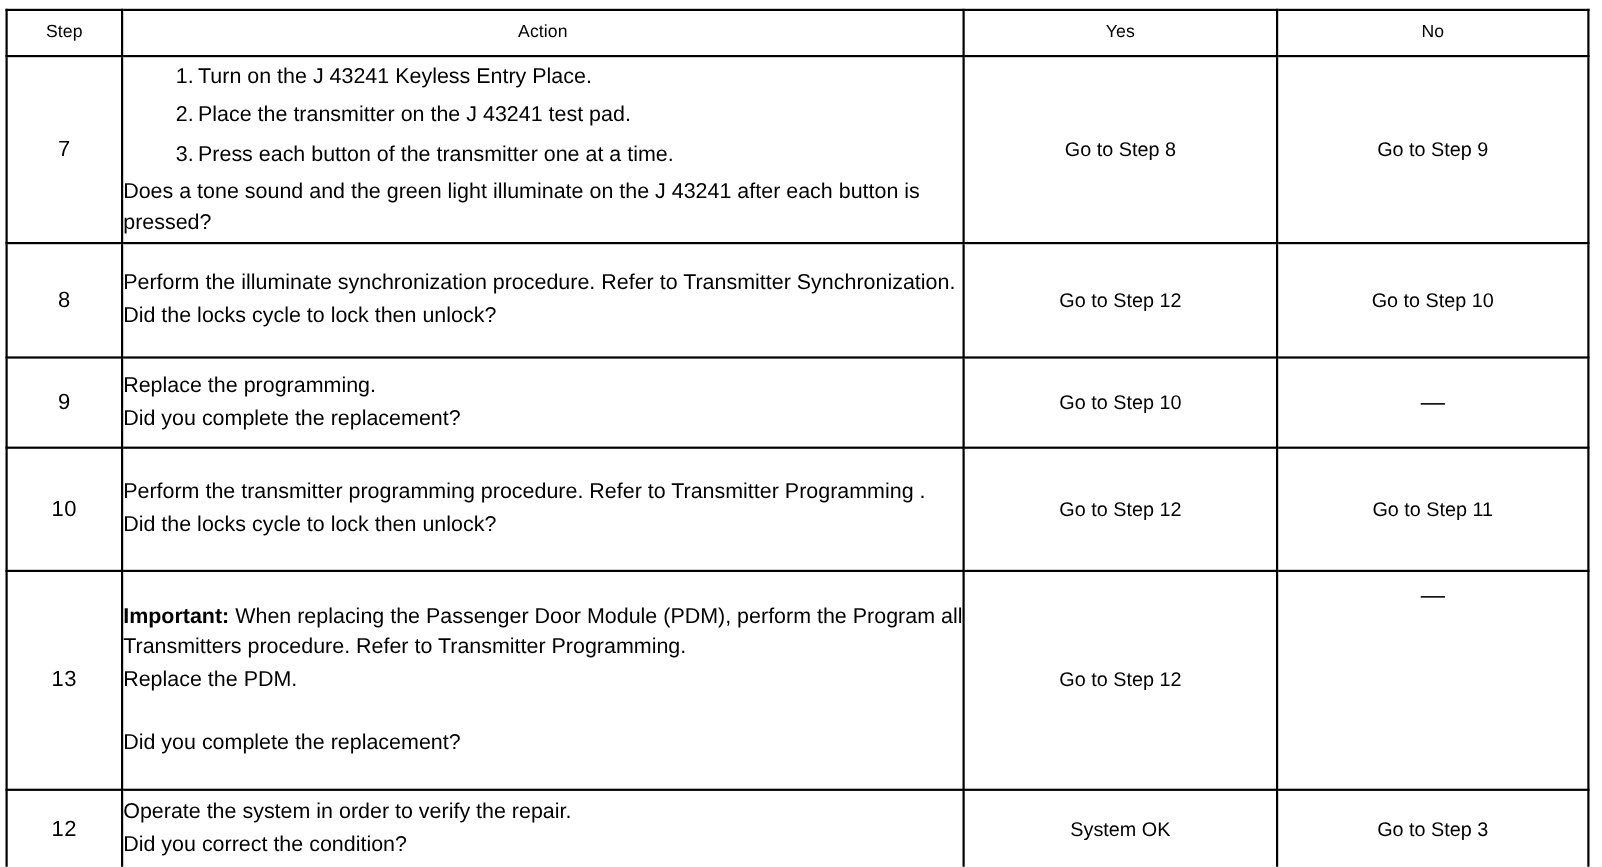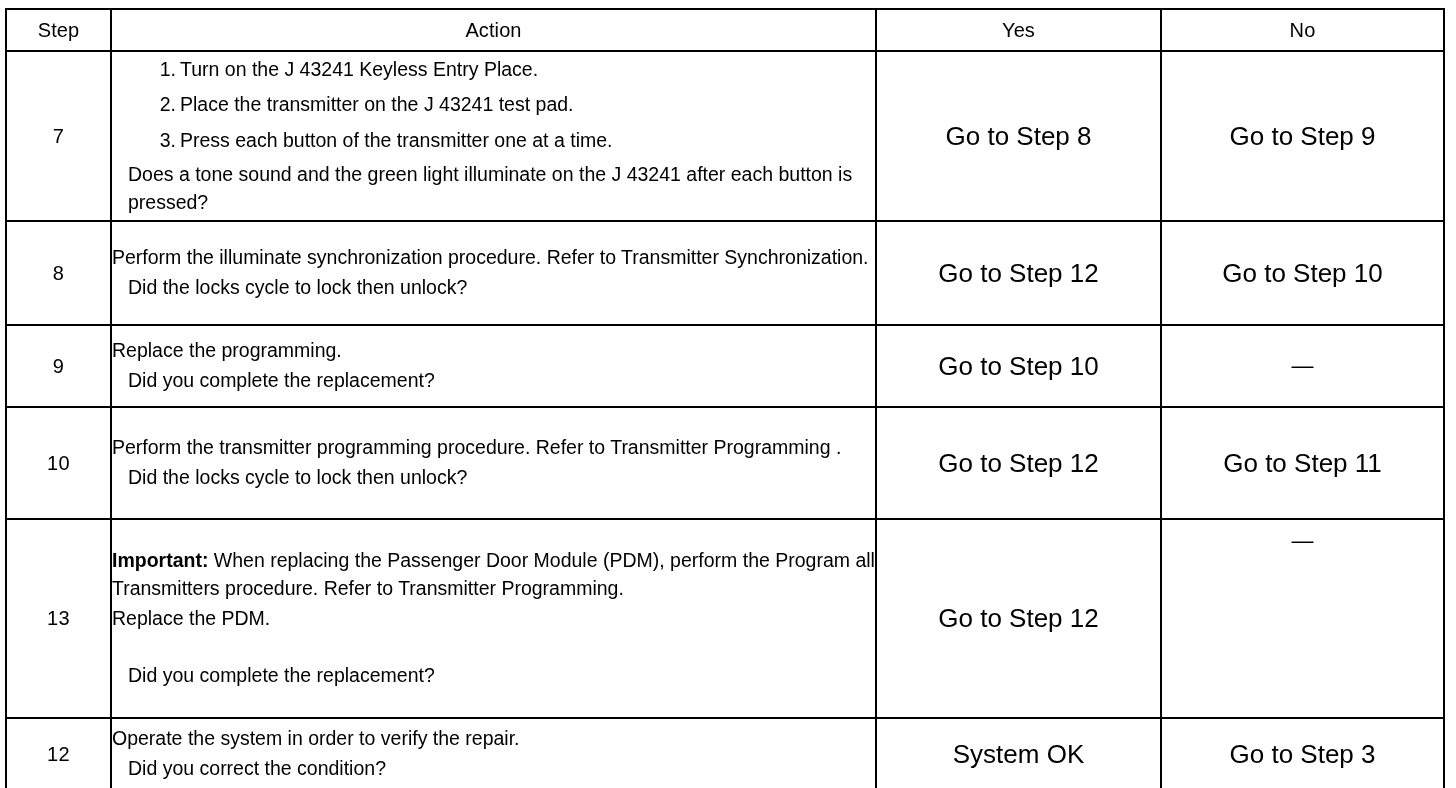--- a/index.html
+++ b/index.html
@@ -43,21 +43,21 @@
   col.c-step   { width: 105px; }
   col.c-action { width: 765px; }
   col.c-yes    { width: 285px; }
   col.c-no     { width: 283px; }
 
   
   thead th {
     height: 40px;
     text-align: center;
     font-weight: bold;
-    font-size: 20px;
+    font-size: 16px;
     letter-spacing: 0.1px;
   }
 
   
   td.step {
     text-align: center;
     font-size: 20px;
     font-weight: bold;
     letter-spacing: 0.5px;
   }
@@ -86,36 +86,36 @@
     position: absolute;
     left: 42px;
     top: 0;
     width: 22px;
     text-align: right;
   }
 
   td.action p {
     margin: 0 0 5px 0;
   }
-  td.action p:last-child { margin-bottom: 0; padding-left: 16px; }
+  td.action p:last-child { margin-bottom: 0; }
 
   td.action p.gap-before {
     margin-top: 30px;
   }
   td.action p.tight {
     margin-bottom: 2px;
   }
 
   .ital { }
   .bold { font-weight: bold; }
 
   
   td.ans {
     text-align: center;
-    font-size: 26px;
+    font-size: 18px;
     vertical-align: bottom;
     padding: 0 8px 6px 8px;
     white-space: nowrap;
   }
   td.ans.dash-top {
     vertical-align: top;
     padding: 8px 8px 0 8px;
     font-size: 22px;
   }
   td.ans.dash-mid {

